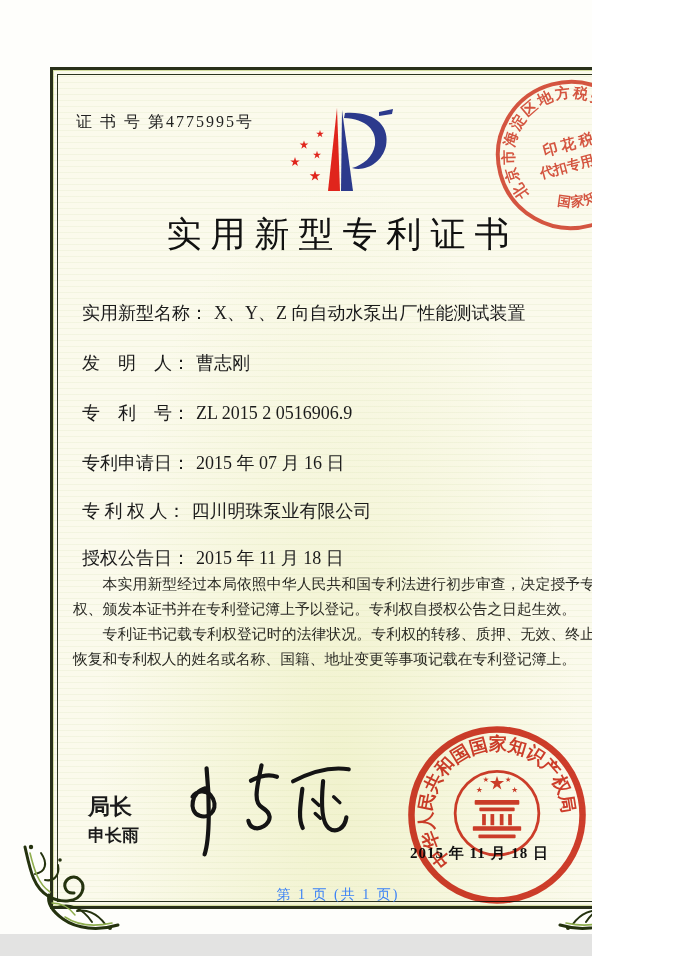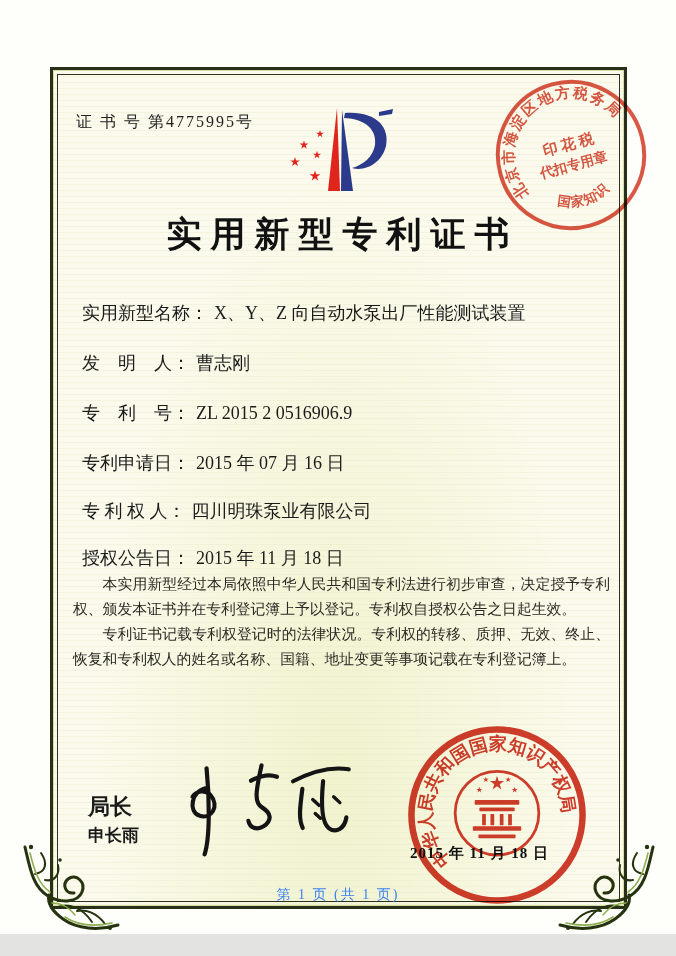--- a/index.html
+++ b/index.html
@@ -1,18 +1,18 @@
 <!DOCTYPE html>
 <html><head>
 <meta charset="utf-8">
 <style>
   * { margin:0; padding:0; box-sizing:border-box; }
   html,body { background:#ffffff; }
   #canvas {
-    position:relative; width:676px; height:956px; overflow:hidden;
+    position:relative; width:592px; height:956px; overflow:hidden;
     background:#fefefb;
     font-family:"Liberation Serif","DejaVu Serif",serif;
     color:#1c1c1c;
   }
   
   .paper-inner {
     position:absolute; left:53px; top:70px; width:571px; height:836px;
     background:
       radial-gradient(ellipse at 50% 85%, rgba(222,228,150,.35), rgba(0,0,0,0) 60%),
       repeating-linear-gradient(180deg, rgba(166,192,118,.10) 0 1px, rgba(0,0,0,0) 1px 6px),
@@ -25,21 +25,21 @@
   .frame-inner {
     position:absolute; left:57px; top:74px; width:563px; height:828px;
     border:1px solid #2c3420;
   }
   .scan-shadow { position:absolute; left:0; top:934px; width:676px; height:22px; background:#e3e3e2; }
   
   .cert-no { position:absolute; left:76px; top:112px; font-size:16px; letter-spacing:2px; color:#222; }
   .logo-box { position:absolute; left:284px; top:103px; width:114px; height:94px; }
   .title {
     position:absolute; left:0; top:211px; width:676px; text-align:center;
-    font-size:35px; font-weight:700; letter-spacing:9px; text-indent:9px; color:#111;
+    font-size:35px; font-weight:400; letter-spacing:9px; text-indent:9px; color:#111;
   }
   .field-row { position:absolute; left:82px; font-size:18px; color:#1b1b1b; white-space:nowrap; }
   .field-row .f-label { font-weight:400; }
   .field-row .f-value { margin-left:6px; }
   .row-0 { top:301px; } .row-1 { top:351px; } .row-2 { top:401px; }
   .row-3 { top:451px; } .row-4 { top:499px;text-align:center; } .row-5 { top:546px; }
   .body-text {
     position:absolute; left:73px; top:572px; width:537px;
     font-size:14.8px; line-height:25px; text-align:justify; color:#2a2a24;
   }

